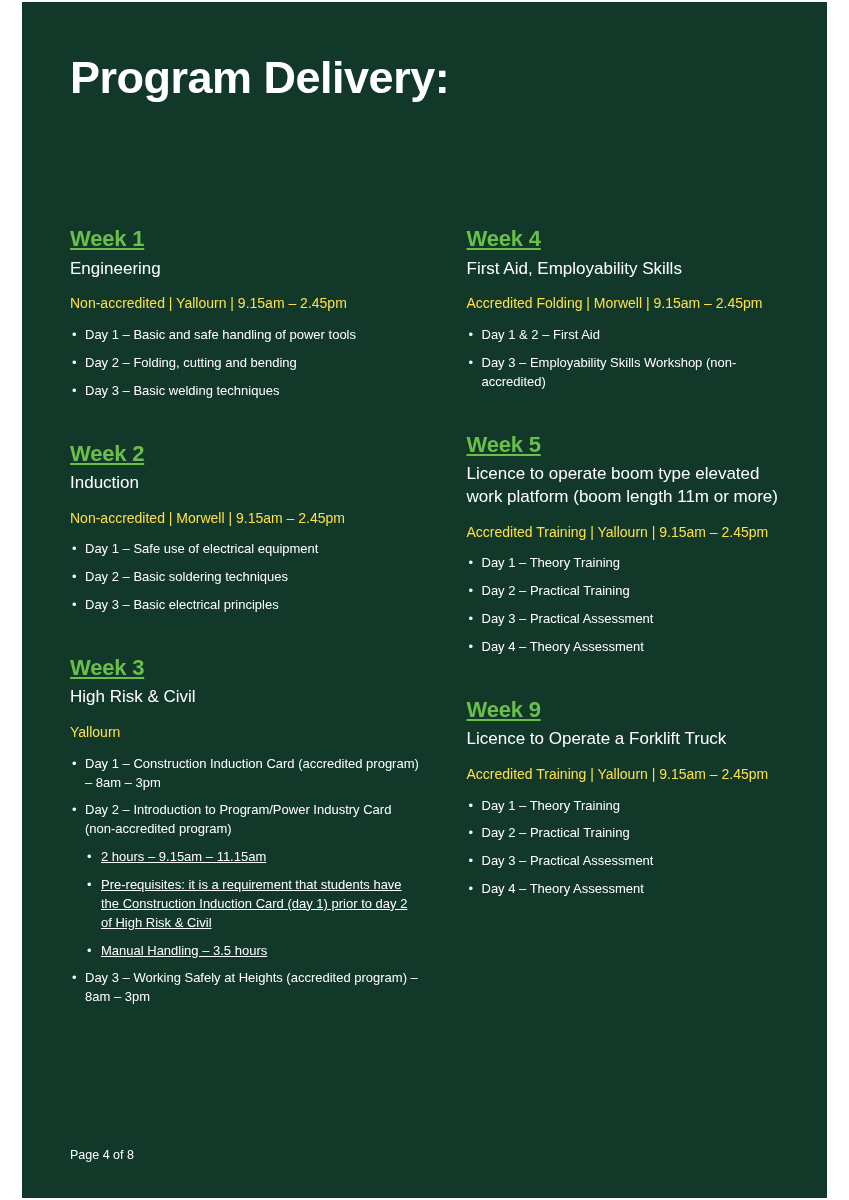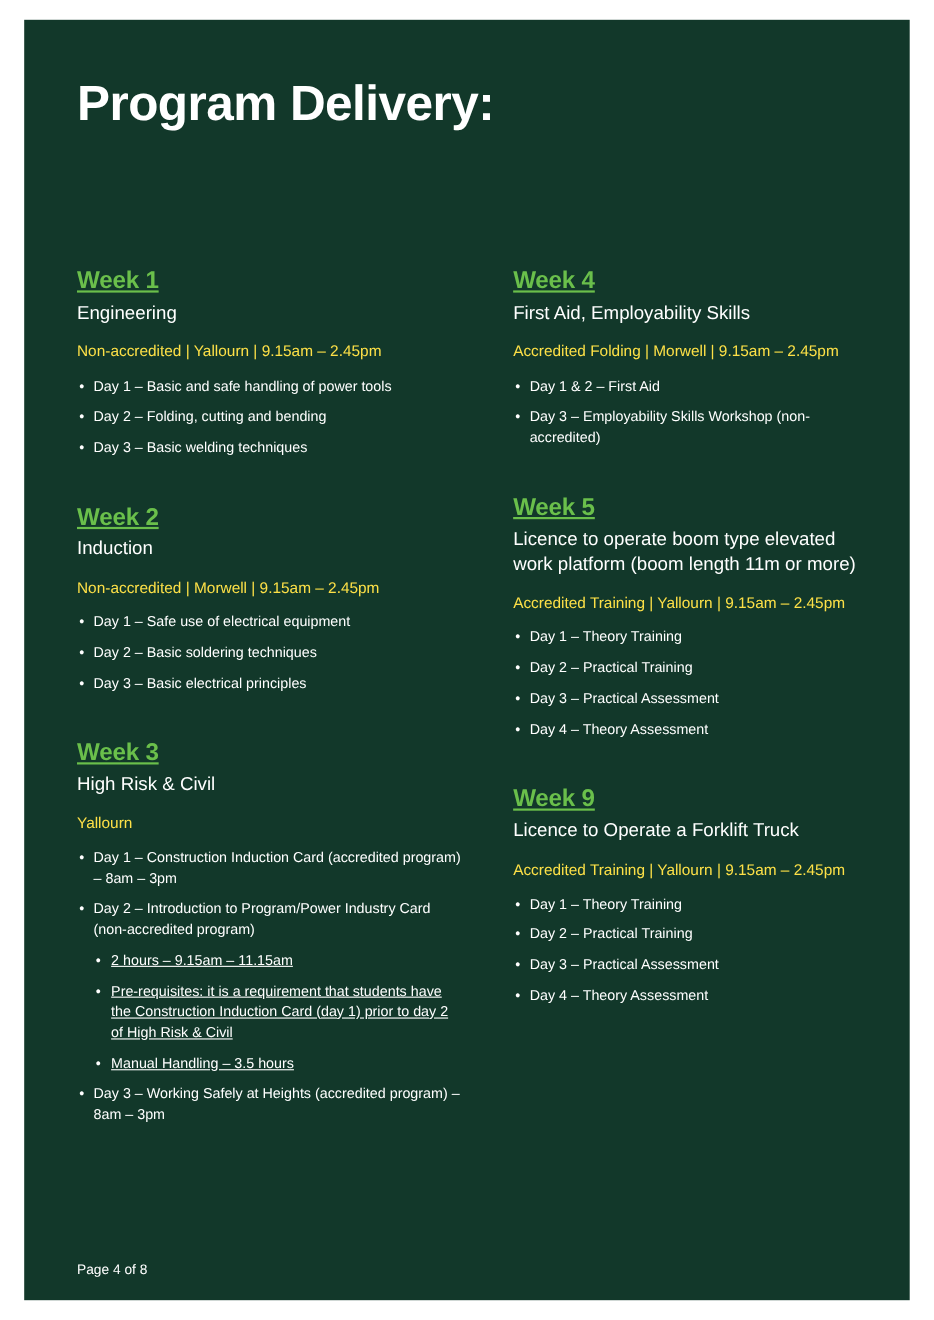--- a/index.html
+++ b/index.html
@@ -10,21 +10,21 @@
   body {
     font-family: "Liberation Sans", sans-serif;
     -webkit-font-smoothing: antialiased;
   }
   .page {
     position: relative;
     width: 849px;
     height: 1200px;
     background: #ffffff;
     box-sizing: border-box;
-    padding: 18px 22px;
+    padding: 2px 22px;
   }
   .sheet {
     position: relative;
     width: 100%;
     height: 100%;
     background: #12382a;
     box-sizing: border-box;
     padding: 40px 48px 0 48px;
     overflow: hidden;
   }
@@ -112,21 +112,21 @@
     content: "\2022";
     position: absolute;
     left: 2px;
     top: 0;
     color: #ffffff;
     font-size: 13px;
   }
   .page-footer {
     position: absolute;
     left: 48px;
-    bottom: 21px;
+    bottom: 36px;
     color: #ffffff;
     font-size: 12.5px;
   }
 </style>
 </head>
 <body>
 
 <div class="page">
   <div class="sheet">
 

